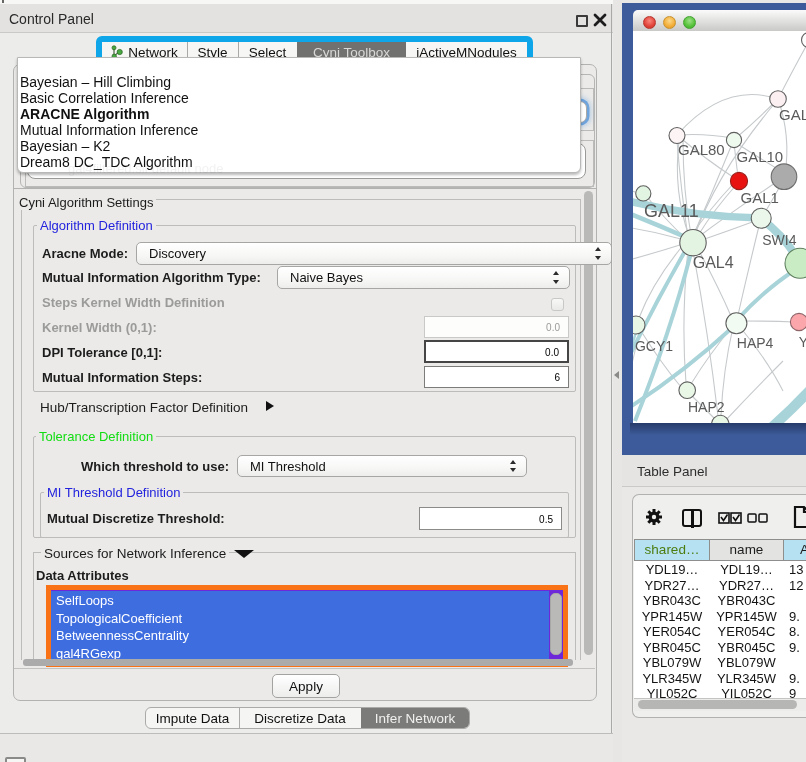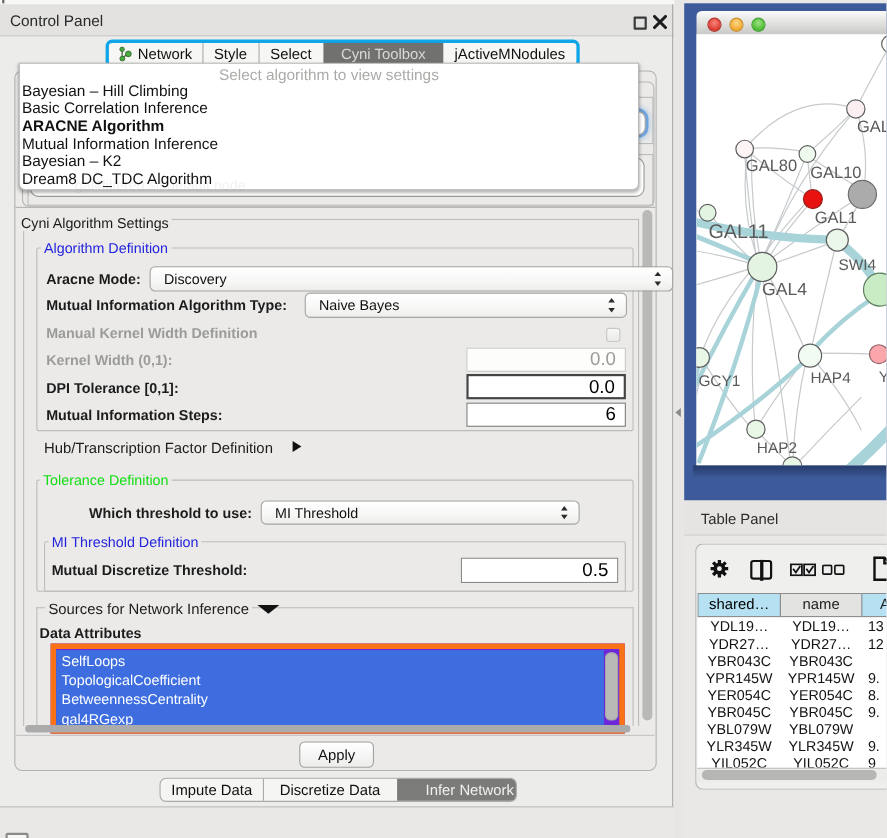--- a/index.html
+++ b/index.html
@@ -8,21 +8,21 @@
 .abs{position:absolute;}
 .b{font-weight:bold;}
 
 .lbl{font-size:13px;color:#1c1c1c;white-space:nowrap;}
 .gray{color:#9b9b99 !important;}
 .combo{position:absolute;background:linear-gradient(180deg,#ffffff 0%,#f7f7f6 60%,#ededec 100%);
  border:1px solid #a6a6a4;border-radius:5px;font-size:13px;color:#111;}
 .combo .ct{position:absolute;left:12px;top:0;bottom:0;display:flex;align-items:center;}
 .au{position:absolute;right:10px;width:0;height:0;border-left:3.5px solid transparent;border-right:3.5px solid transparent;border-bottom:4.5px solid #2b2b2b;top:4px;}
 .ad{position:absolute;right:10px;width:0;height:0;border-left:3.5px solid transparent;border-right:3.5px solid transparent;border-top:4.5px solid #2b2b2b;bottom:4px;}
-.fld{position:absolute;background:#fff;font-size:17px;text-align:right;}
+.fld{position:absolute;background:#fff;font-size:10px;text-align:right;}
 .fld span{position:absolute;right:8px;top:50%;transform:translateY(-50%);}
 .grp{position:absolute;border:1px solid #bcbcba;border-radius:2px;}
 .leg{position:absolute;top:-8px;font-size:13px;background:#ebeae9;padding:0 3px;white-space:nowrap;line-height:15px;}
 .tabtxt{font-size:13.5px;color:#111;display:flex;align-items:center;justify-content:center;position:absolute;top:0;bottom:0;}
 </style>
 </head>
 <body>
 
 <div class="abs" style="left:0;top:0;width:613px;height:733px;background:#ececeb;"></div>
 <div class="abs" style="left:0;top:0;width:622px;height:4px;background:#f7f7f6;"></div>
@@ -32,21 +32,21 @@
 
 <div class="abs" style="left:576px;top:15px;width:8px;height:8px;border:2px solid #3a3a3a;border-radius:1px;"></div>
 <svg class="abs" style="left:592px;top:12px;" width="16" height="16" viewBox="0 0 16 16">
     <path d="M3 3 L13 13 M13 3 L3 13" stroke="#1c1c1c" stroke-width="2.8" stroke-linecap="round"></path>
   </svg>
 
 <div class="abs" style="left:611px;top:4px;width:1px;height:729px;background:#a9a9a7;"></div>
 
 <div class="abs" style="left:0;top:733px;width:613px;height:1px;background:#bcbcba;"></div>
 
-<div class="abs" style="left:96px;top:36px;width:425px;height:20px;background:#f6f6f5;border:3px solid #0ea5e9;border-radius:6px;">
+<div class="abs" style="left:96px;top:36px;width:425px;height:20px;background:#f6f6f5;border:6px solid #0ea5e9;border-radius:6px;">
   <div class="tabtxt" style="left:0;width:85px;">
     <svg width="12" height="14" viewBox="0 0 12 14" style="margin-right:5px;">
         <path d="M3 3 L3 11 M3 11 L8 7" stroke="#57704f" stroke-width="1.3" fill="none"></path>
         <circle cx="3" cy="2.8" r="2" fill="#4aaa42" stroke="#2d6b28" stroke-width="0.8"></circle>
         <circle cx="8.7" cy="7" r="2.6" fill="#4aaa42" stroke="#2d6b28" stroke-width="0.8"></circle>
         <circle cx="3.2" cy="11.3" r="2.2" fill="#4aaa42" stroke="#2d6b28" stroke-width="0.8"></circle>
       </svg>
     Network</div>
   <div class="abs" style="left:85px;top:0;width:1px;height:20px;background:#a9a9a7;"></div>
   <div class="tabtxt" style="left:85px;width:51px;">Style</div>
@@ -83,21 +83,21 @@
     <span class="ct">Discovery</span>
     <span class="au"></span>
     <span class="ad"></span>
   </div>
 <div class="abs lbl b" style="left:42px;top:270px;">Mutual Information Algorithm Type:</div>
 <div class="combo" style="left:277px;top:266px;width:291px;height:21px;">
     <span class="ct">Naive Bayes</span>
     <span class="au"></span>
     <span class="ad"></span>
   </div>
-<div class="abs lbl b gray" style="left:42px;top:295px;">Manual Kernel Width Definition</div>
+<div class="abs lbl b gray" style="left:42px;top:295px;">Steps Kernel Width Definition</div>
 <div class="abs" style="left:551px;top:298px;width:11px;height:11px;border:1px solid #c8c8c6;border-radius:3px;background:linear-gradient(#f8f8f7,#e9e9e8);"></div>
 <div class="abs lbl b gray" style="left:42px;top:320px;">Kernel Width (0,1):</div>
 <div class="fld" style="left:424px;top:316px;width:143px;height:20px;border:1px solid #c9c9c7;background:#fdfdfc;">
     <span class="gray">0.0</span>
   </div>
 <div class="abs lbl b" style="left:42px;top:345px;">DPI Tolerance [0,1]:</div>
 <div class="fld" style="left:424px;top:340px;width:141px;height:19px;border:2px solid #454545;">
     <span>0.0</span>
   </div>
 <div class="abs lbl b" style="left:42px;top:370px;">Mutual Information Steps:</div>
@@ -141,28 +141,27 @@
 
 <div class="abs" style="left:14px;top:668px;width:581px;height:1px;background:#c2c2c0;"></div>
 
 <div class="abs" style="left:272px;top:674px;width:66px;height:22px;background:linear-gradient(#ffffff,#ededec);border:1px solid #a3a3a1;border-radius:5px;font-size:13.5px;color:#111;display:flex;align-items:center;justify-content:center;">Apply</div>
 
 <div class="abs" style="left:145px;top:707px;width:323px;height:20px;background:#f5f5f4;border:1px solid #aaaaa8;border-radius:6px;">
   <div class="tabtxt" style="left:0;width:93px;">Impute Data</div>
   <div class="abs" style="left:93px;top:0;width:1px;height:20px;background:#aaaaa8;"></div>
   <div class="tabtxt" style="left:93px;width:122px;">Discretize Data</div>
   <div class="abs" style="left:215px;top:0;width:108px;height:20px;background:#7b7b79;border-radius:0 5px 5px 0;"></div>
-  <div class="tabtxt" style="left:215px;width:108px;color:#f1f1f0;padding-left:12px;">Infer Network</div>
+  <div class="tabtxt" style="left:215px;width:108px;color:#f1f1f0;">Infer Network</div>
 </div>
 
 <div class="abs" style="left:5px;top:757px;width:17px;height:12px;border:2px solid #8a8a88;border-radius:2px;background:#f6f6f5;"></div>
 <div class="abs" style="left:2px;top:0;width:2px;height:3px;background:#666;"></div>
 
 <div class="abs" style="left:17px;top:57px;width:562px;height:114px;background:#fff;border:1px solid #b8b8b6;border-radius:0 0 6px 6px;box-shadow:0 2px 3px rgba(0,0,0,0.28);z-index:50;">
-  <div class="abs" style="left:0;top:2px;width:562px;height:15px;font-size:14px;color:#ababa9;text-align:center;">Select algorithm to view settings</div>
   <div class="abs" style="left:2px;top:16px;font-size:14px;color:#111;line-height:16px;white-space:nowrap;">Bayesian – Hill Climbing<br>Basic Correlation Inference<br><b>ARACNE Algorithm</b><br>Mutual Information Inference<br>Bayesian – K2<br>Dream8 DC_TDC Algorithm</div>
   <div class="abs" style="left:50px;top:103px;font-size:13px;color:rgba(60,60,60,0.07);">gal4filtered.sif default node</div>
 </div>
 
 <div class="abs" style="left:613px;top:0;width:9px;height:762px;background:#e7e6e5;"></div>
 <div class="abs" style="left:614px;top:371px;width:0;height:0;border-top:4px solid transparent;border-bottom:4px solid transparent;border-right:5px solid #8a8a88;"></div>
 
 <div class="abs" style="left:622px;top:3px;width:184px;height:452px;background:#3d5b9a;"></div>
 
 <div class="abs" style="left:630px;top:423px;width:176px;height:12px;background:linear-gradient(180deg,rgba(10,20,45,0.45),rgba(10,20,45,0));"></div>
@@ -287,21 +286,21 @@
 </svg>
 <svg class="abs" style="left:793px;top:505px;" width="18" height="24" viewBox="0 0 18 24">
   <path d="M2 2 L11 2 L16 7 L16 22 L2 22 Z" fill="none" stroke="#111" stroke-width="2.2"></path>
   <path d="M11 2 L11 7 L16 7" fill="none" stroke="#111" stroke-width="2.2"></path>
 </svg>
 
 <div class="abs" style="left:634px;top:539px;width:172px;height:159px;background:#fff;overflow:hidden;">
   <div class="abs" style="left:0;top:0;width:76px;height:22px;background:#b5e1f3;border:1px solid #8e8e8c;border-width:1px 1px 1px 1px;box-sizing:border-box;"></div>
   <div class="abs" style="left:75px;top:0;width:75px;height:22px;background:#e3e3e1;border:1px solid #8e8e8c;box-sizing:border-box;"></div>
   <div class="abs" style="left:149px;top:0;width:60px;height:22px;background:#b5e1f3;border:1px solid #8e8e8c;box-sizing:border-box;"></div>
-  <div class="abs" style="left:0;top:3px;width:76px;font-size:13.5px;color:#000000;text-align:center;">shared…</div>
+  <div class="abs" style="left:0;top:3px;width:76px;font-size:13.5px;color:#4d7c0f;text-align:center;">shared…</div>
   <div class="abs" style="left:75px;top:3px;width:75px;font-size:13.5px;color:#1d1d1d;text-align:center;">name</div>
   <div class="abs" style="left:166px;top:3px;width:20px;font-size:13.5px;color:#1d1d1d;">AS</div>
   <div class="abs" style="left:0px;top:23px;width:76px;font-size:13px;color:#141414;line-height:15.5px;text-align:center;">YDL19…<br>YDR27…<br>YBR043C<br>YPR145W<br>YER054C<br>YBR045C<br>YBL079W<br>YLR345W<br>YIL052C</div>
   <div class="abs" style="left:75px;top:23px;width:75px;font-size:13px;color:#141414;line-height:15.5px;text-align:center;">YDL19…<br>YDR27…<br>YBR043C<br>YPR145W<br>YER054C<br>YBR045C<br>YBL079W<br>YLR345W<br>YIL052C</div>
   <div class="abs" style="left:155px;top:23px;width:30px;font-size:13px;color:#141414;line-height:15.5px;">13<br>12<br>&nbsp;<br>9.<br>8.<br>9.<br>&nbsp;<br>9.<br>9</div>
 </div>
 
 <div class="abs" style="left:634px;top:698px;width:172px;height:12px;background:#ececea;border-top:1px solid #c4c4c2;"></div>
 <div class="abs" style="left:638px;top:699.5px;width:159px;height:9px;background:#b6b6b4;border-radius:4.5px;"></div>
 

